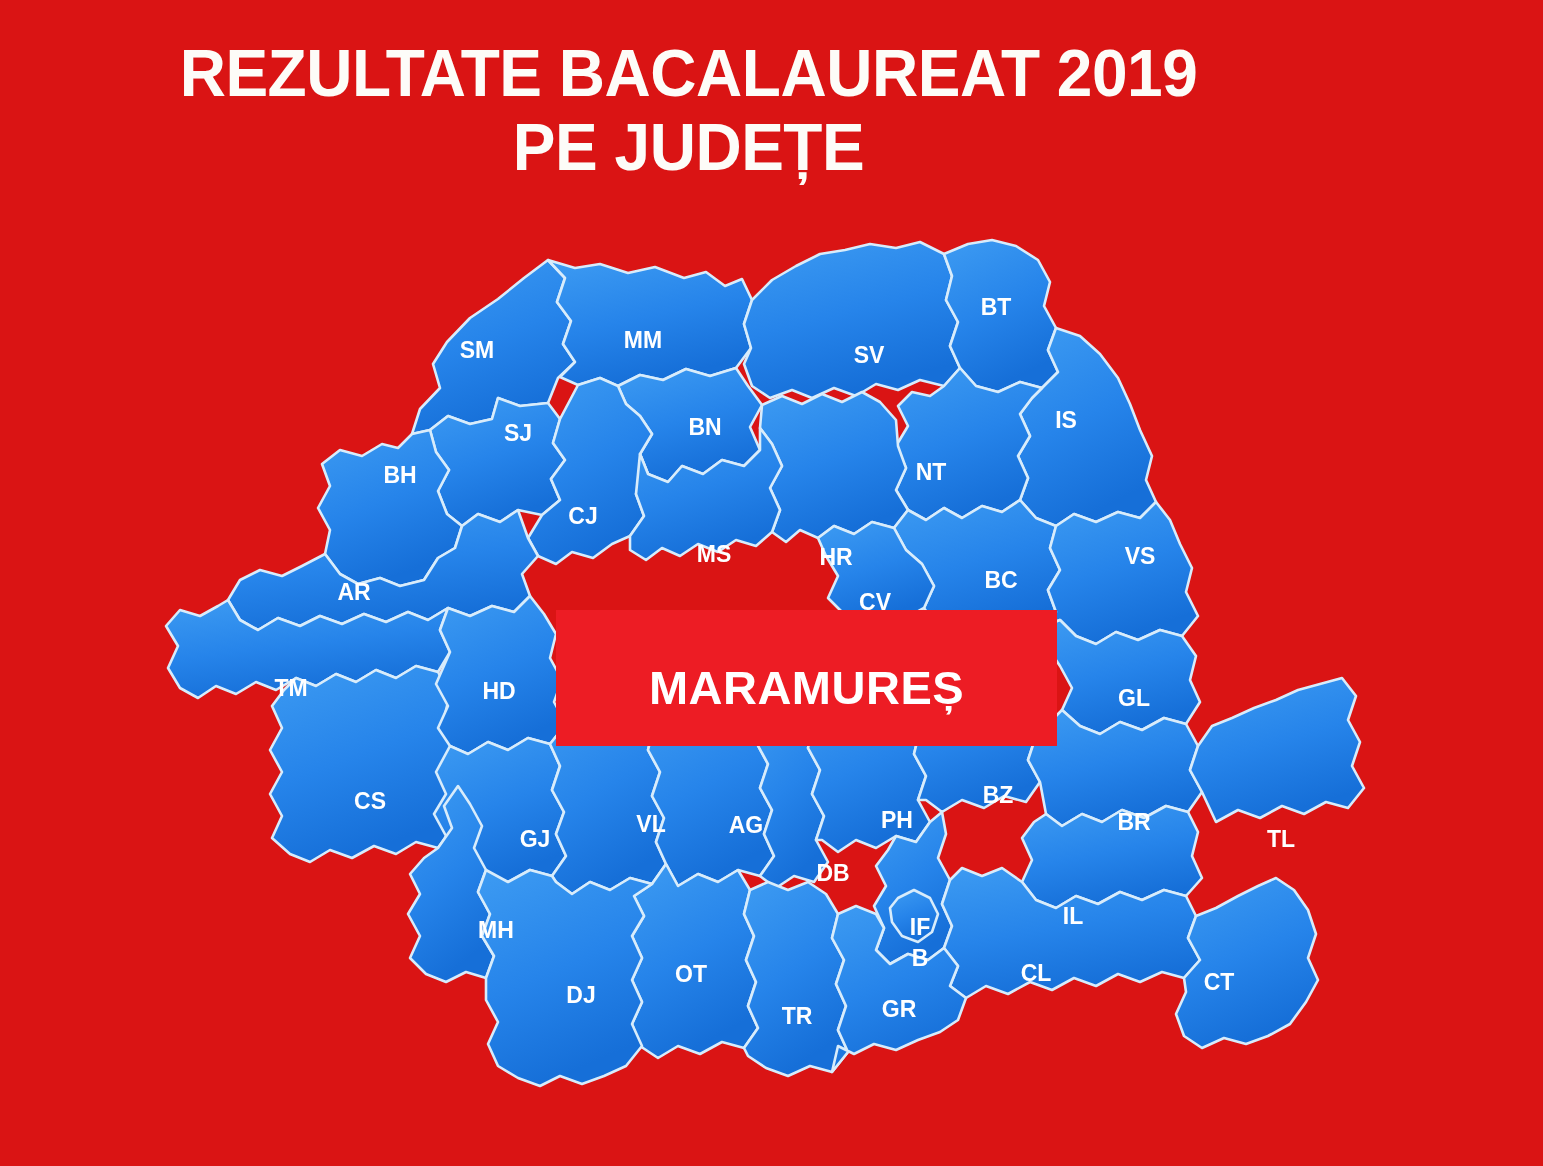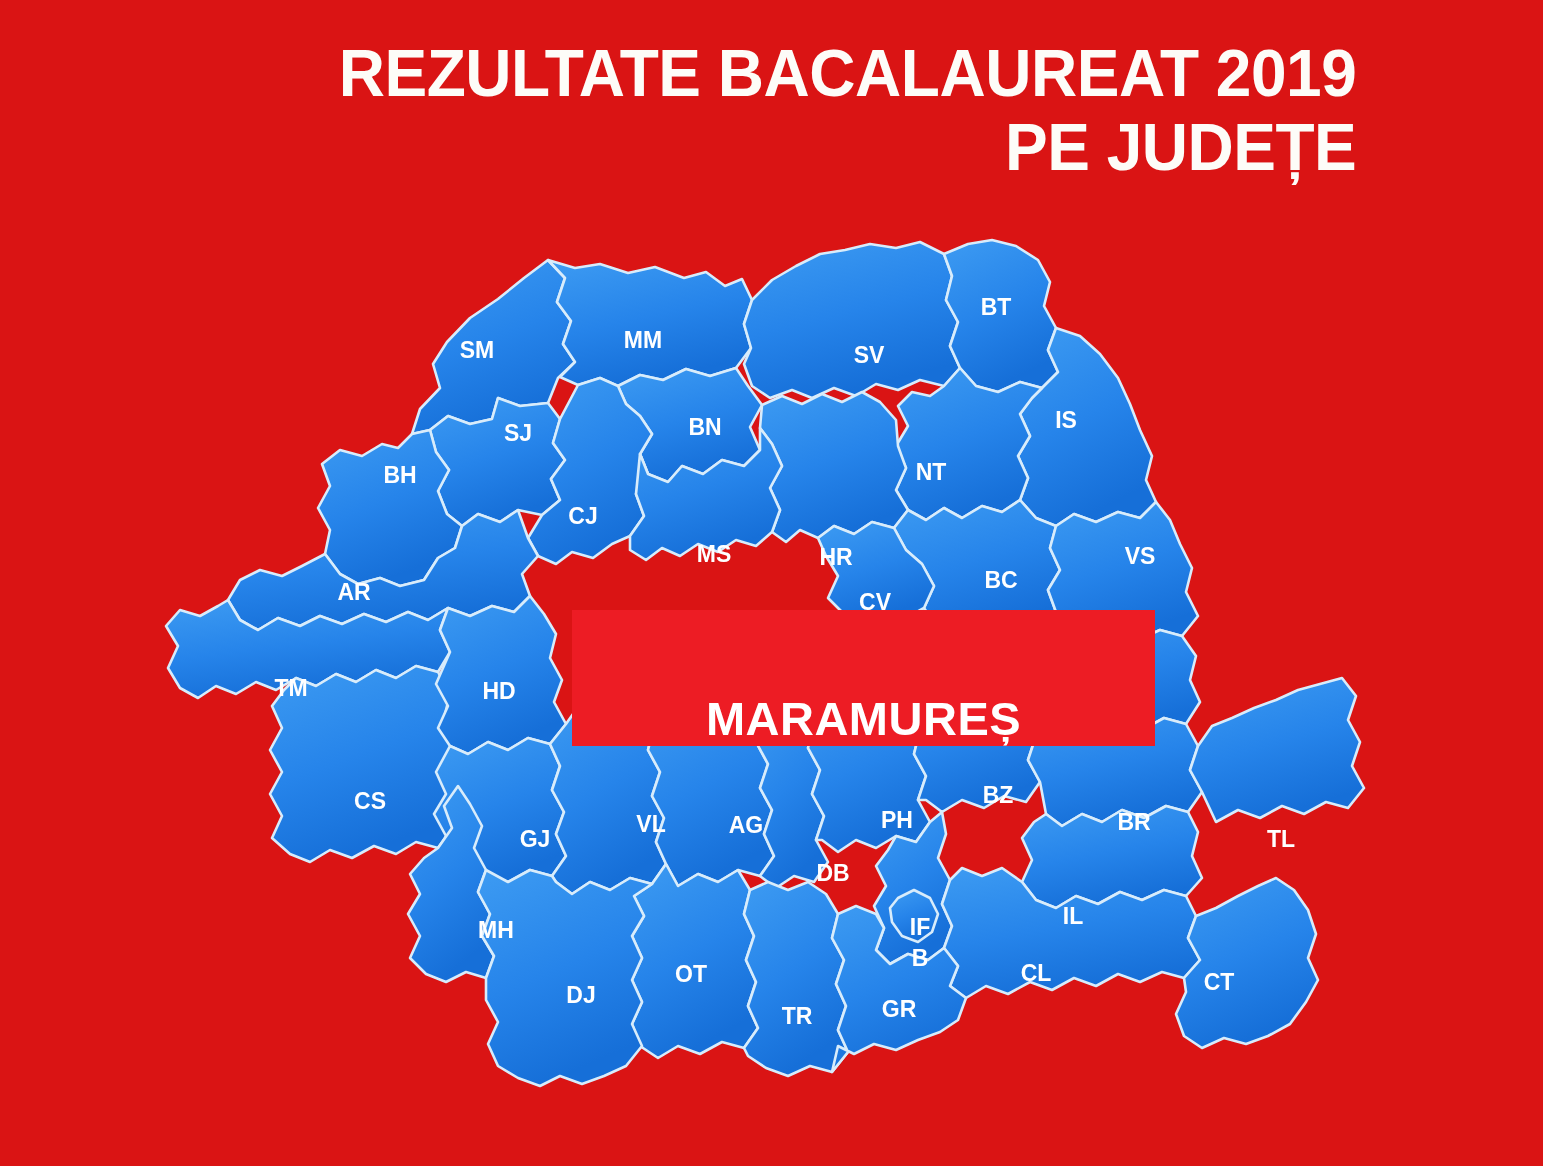--- a/index.html
+++ b/index.html
@@ -5,21 +5,21 @@
   html,body{margin:0;padding:0;}
   body{
     width:1543px;height:1166px;
     background:#da1414;
     font-family:"Liberation Sans","DejaVu Sans",sans-serif;
     overflow:hidden;position:relative;
   }
 
   .title-block{
     position:absolute;top:36px;left:0;width:1377px;
-    text-align:right;pointer-events:none;
+    text-align:center;pointer-events:none;
   }
   .title-line{
     color:#fdfcf8;
     font-weight:bold;
     font-size:66px;
     line-height:74px;
     letter-spacing:-0.5px;
     font-stretch:condensed;
     transform:scaleX(0.97);
     white-space:nowrap;
@@ -40,23 +40,23 @@
     fill:#ffffff;
     font-family:"Liberation Sans","DejaVu Sans",sans-serif;
     font-weight:bold;
     font-size:23px;
     text-anchor:middle;
     paint-order:stroke;
   }
 
   .highlight-box{
     position:absolute;
-    left:556px;top:610px;width:583px;height:136px;
+    left:556px;top:610px;width:501px;height:136px;
     background:#ed1c24;
-    display:flex;align-items:flex-end;justify-content:center;margin-left:16px;
+    display:flex;align-items:center;justify-content:center;
   }
   .highlight-label{
     color:#ffffff;
     font-weight:bold;
     font-size:47px;
     letter-spacing:0.5px;
     margin-top:19px;
     white-space:nowrap;
   }
 </style>

